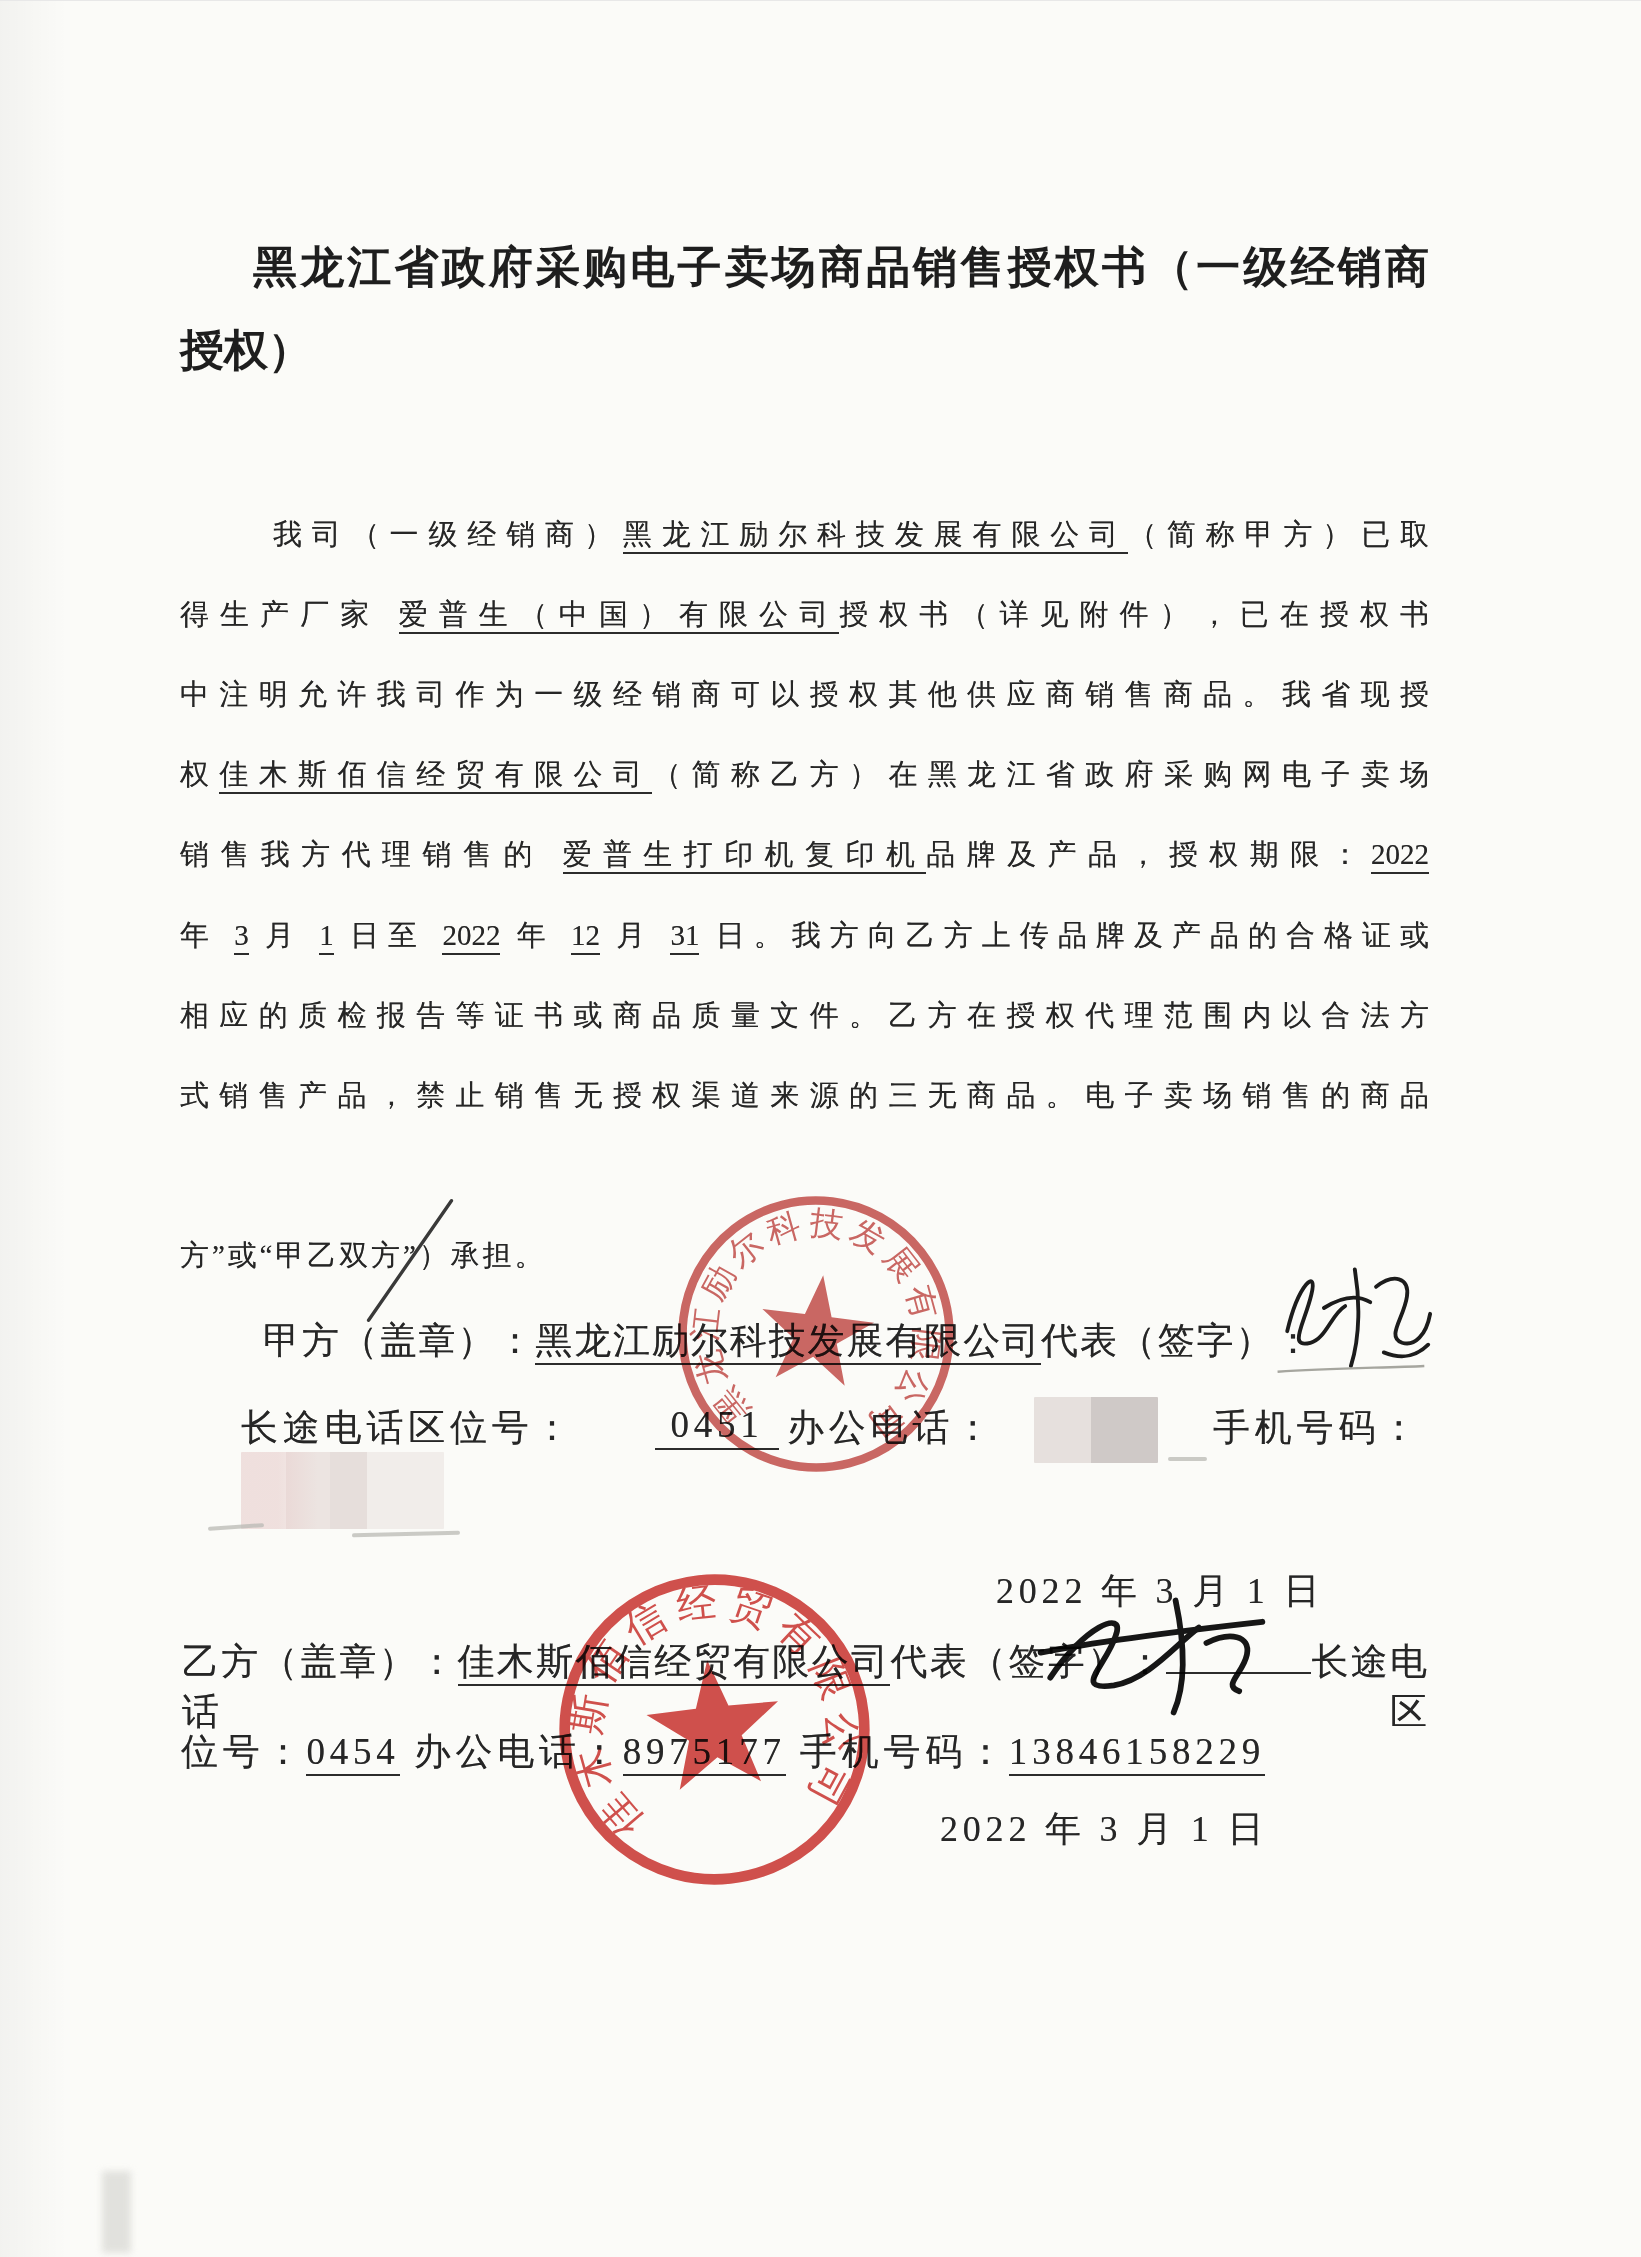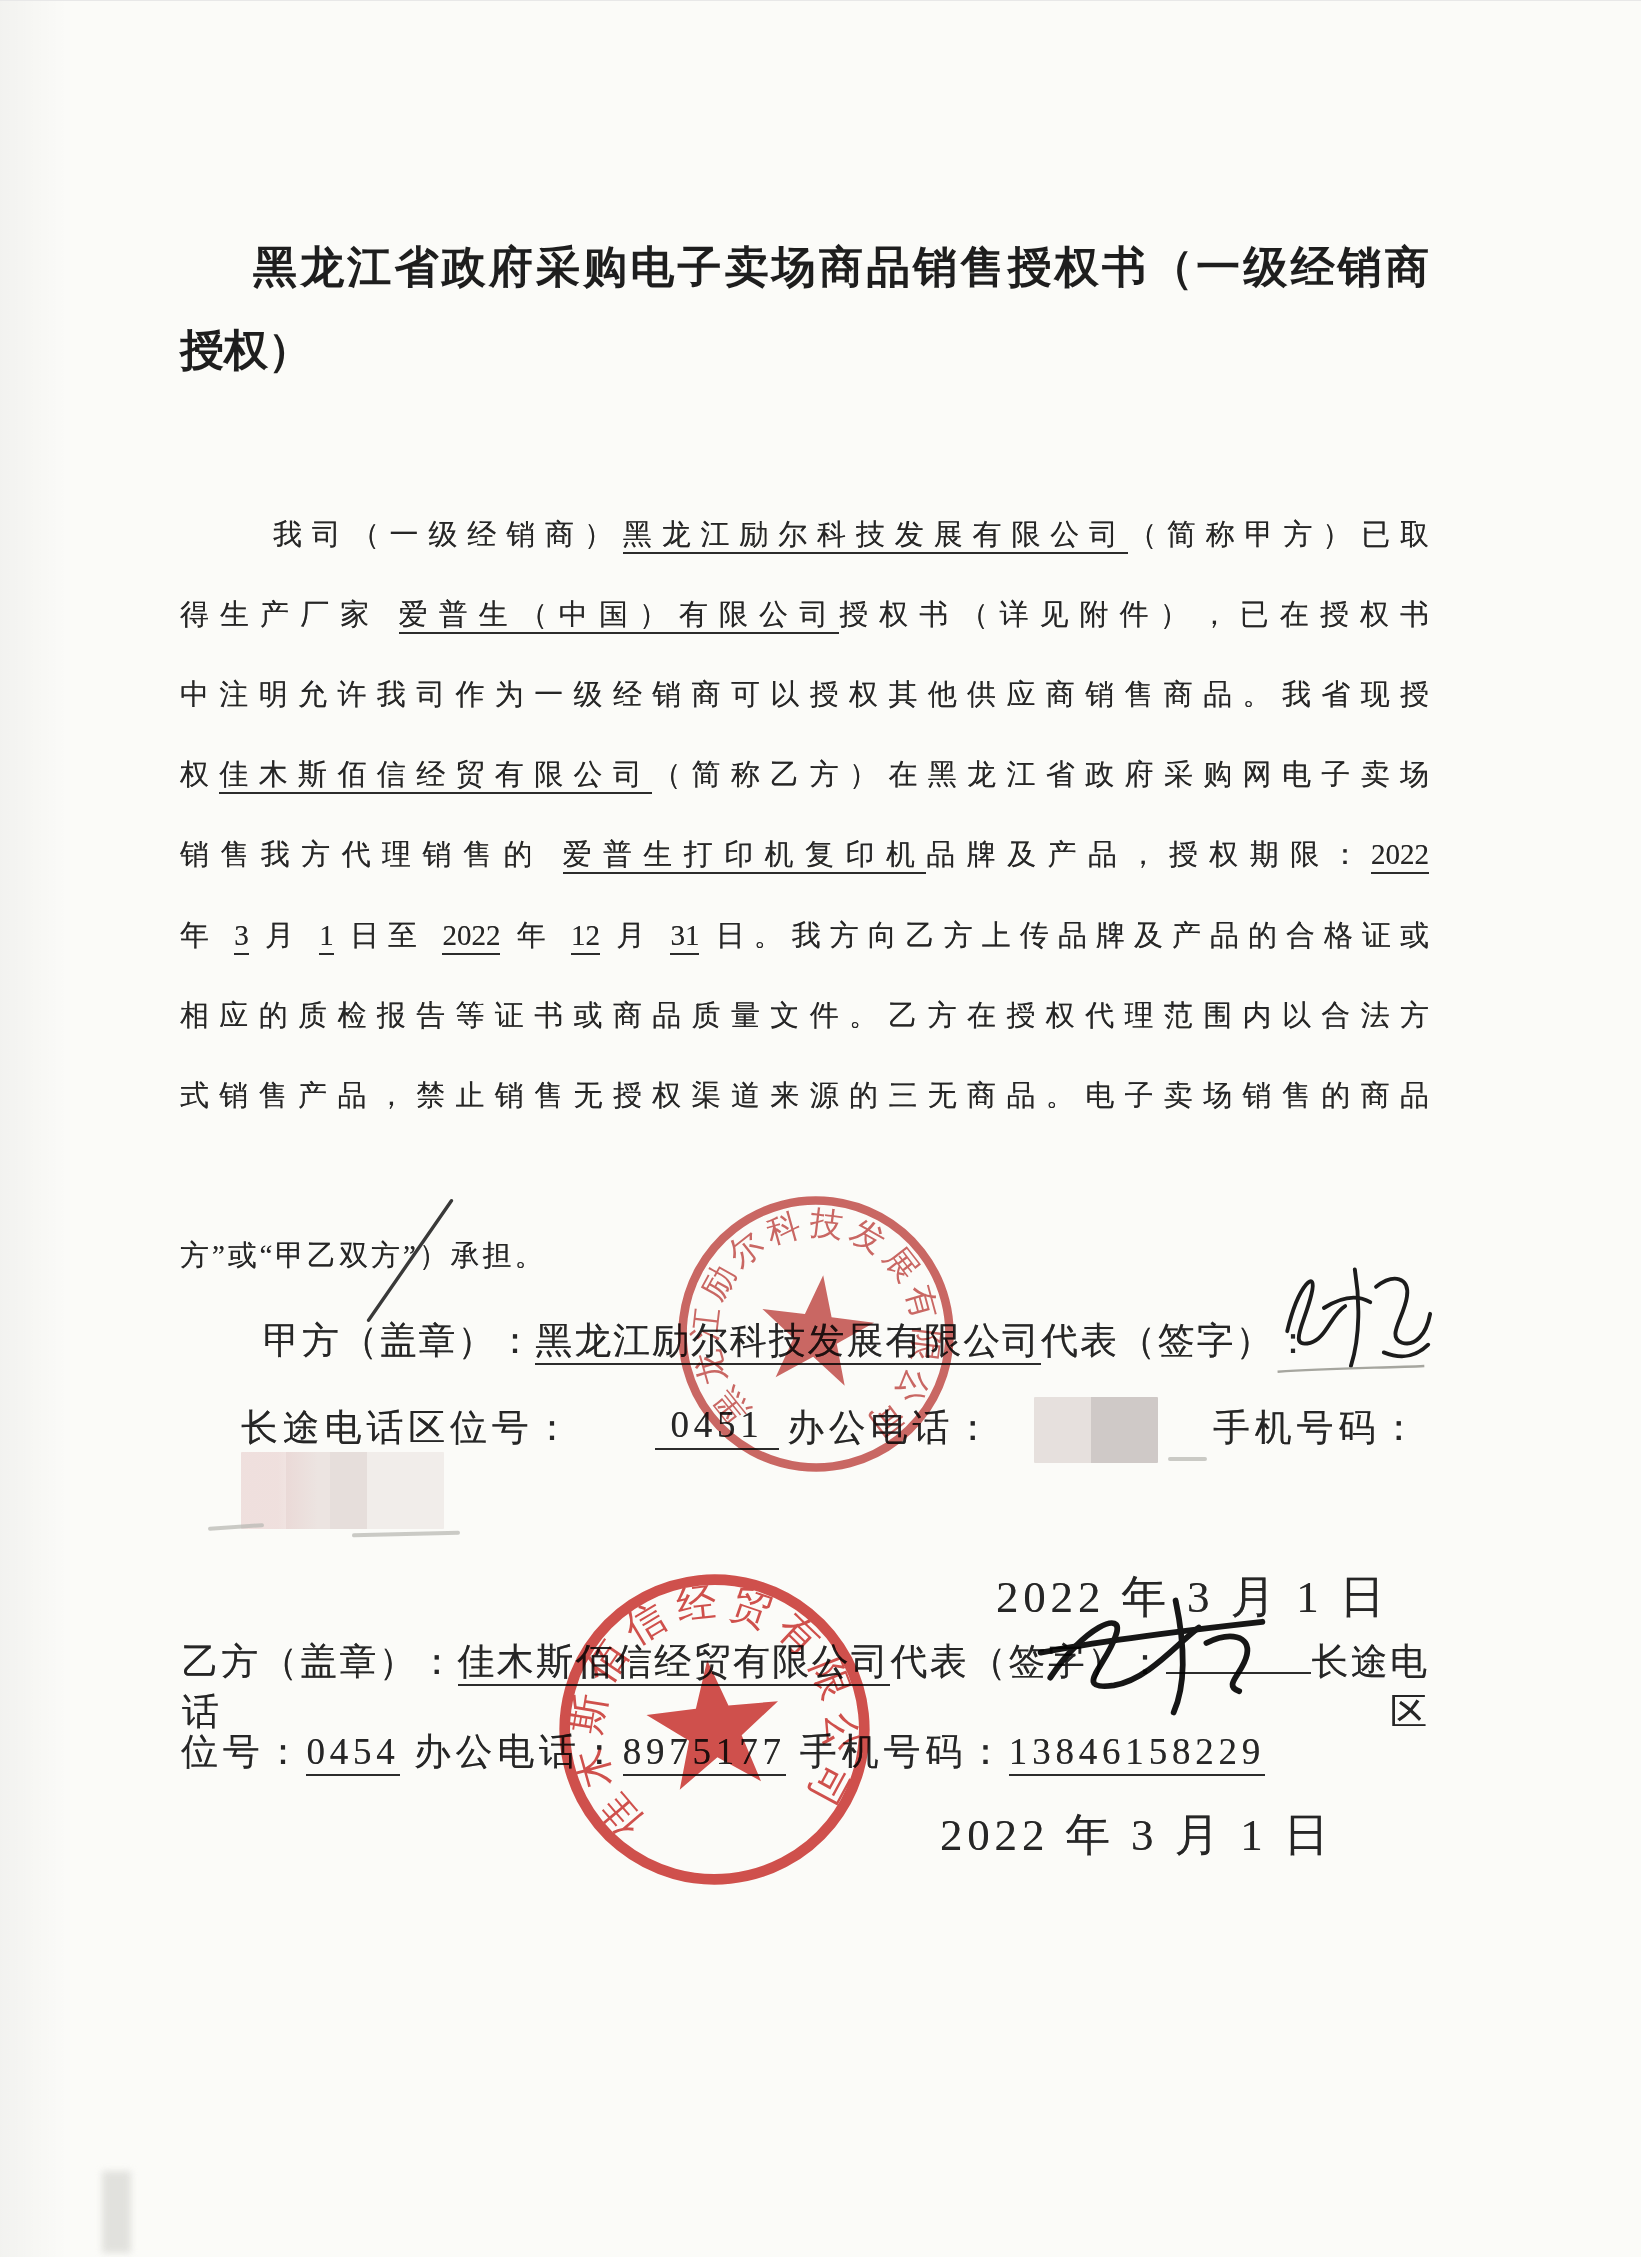--- a/index.html
+++ b/index.html
@@ -22,21 +22,21 @@
   .salutation{font-size:37px;letter-spacing:7.7px;}
   .body-line{
     left:180px;width:1249px;font-size:29px;line-height:48px;
     text-align:justify;text-align-last:justify;text-justify:inter-character;
     text-shadow:0 0 0.6px rgba(30,30,30,.55);
   }
   .noj{text-align:right;text-align-last:left;letter-spacing:2.9px;}
   .u{border-bottom:2.9px solid #2c2c2c;padding-bottom:1.9px;}
   .sigline{font-size:37px;letter-spacing:1.9px;text-shadow:0 0 0.6px rgba(30,30,30,.5);}
   .ct{font-size:37px;letter-spacing:4.8px;text-shadow:0 0 0.6px rgba(30,30,30,.5);}
-  .datetxt{font-size:45px;letter-spacing:4.8px;text-shadow:0 0 0.6px rgba(30,30,30,.5);}
+  .datetxt{font-size:36px;letter-spacing:4.8px;text-shadow:0 0 0.6px rgba(30,30,30,.5);}
   .redact-a{
     width:124px;height:66px;border-radius:1px;
     background:linear-gradient(90deg,#e6e0dd 0 46%,#cfc9c7 46% 100%);
   }
   .redact-b{
     width:203px;height:77px;border-radius:1px;
     background:
       linear-gradient(90deg,rgba(228,183,183,.30) 18% ,rgba(228,183,183,0) 38%),
       linear-gradient(90deg,#f4f1ee 0 22%,#ece4e1 22% 44%,#e6dedb 44% 62%,#f1edea 62% 100%);
   }

